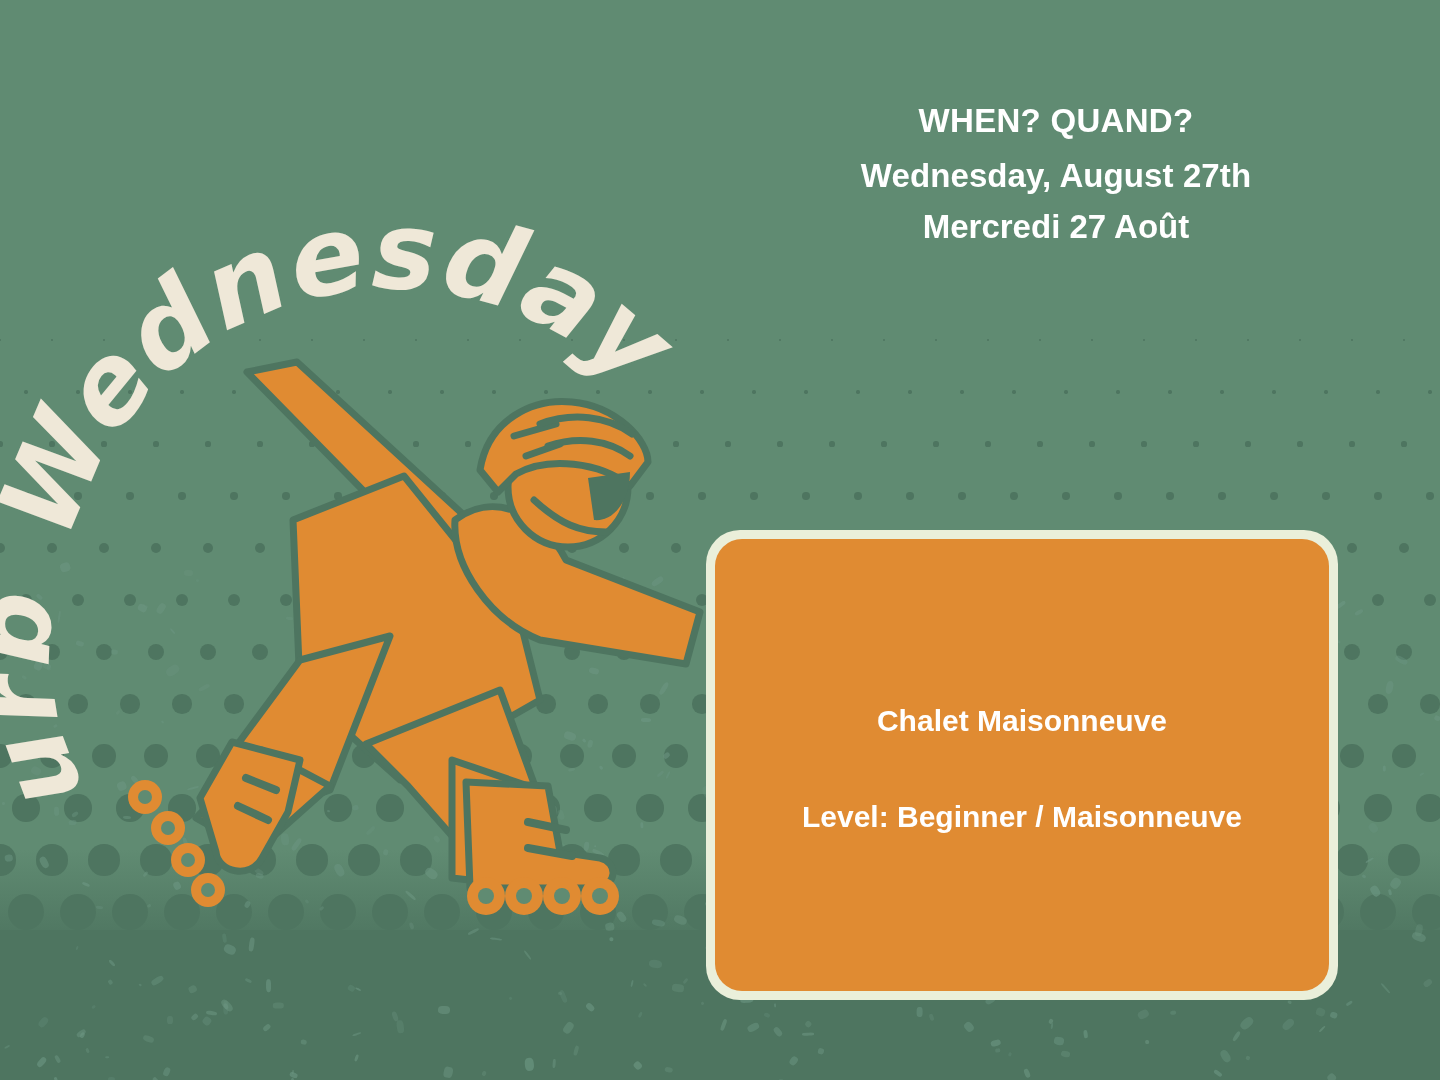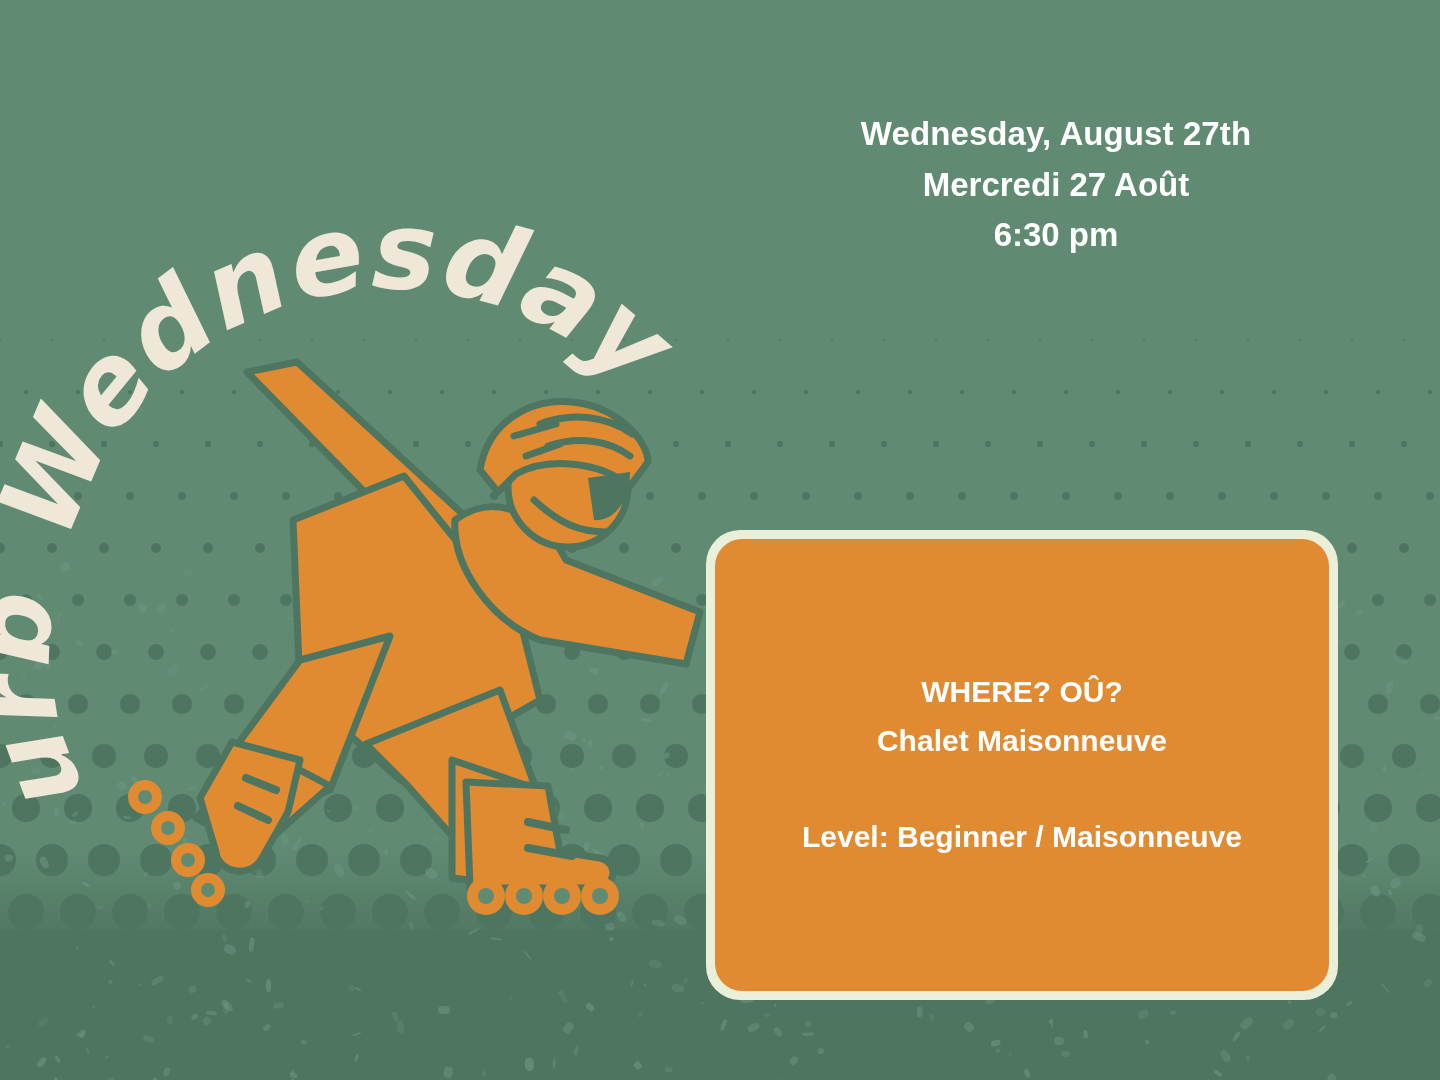--- a/index.html
+++ b/index.html
@@ -1005,27 +1005,26 @@
       <circle cx="168" cy="828" r="17" fill="#E08B32"></circle>
       <circle cx="168" cy="828" r="7" fill="#608B72"></circle>
       <circle cx="188" cy="860" r="17" fill="#E08B32"></circle>
       <circle cx="188" cy="860" r="7" fill="#608B72"></circle>
       <circle cx="208" cy="890" r="17" fill="#E08B32"></circle>
       <circle cx="208" cy="890" r="7" fill="#608B72"></circle>
     </g>
   </svg>
 
   <div class="whenblock">
+    <div class="l1">WHEN? QUAND?</div>
     <div class="l2">Wednesday, August 27th</div>
     <div class="l3">Mercredi 27 Août</div>
-    <div class="l4">6:30 pm</div>
   </div>
 
 
   <div class="card-wrap">
     <div class="card">
-      <div class="where">WHERE? OÛ?</div>
       <div class="place">Chalet Maisonneuve</div>
       <div class="lvl">Level: Beginner / Maisonneuve</div>
     </div>
   </div>
 
 </div>
 
 </body></html>

